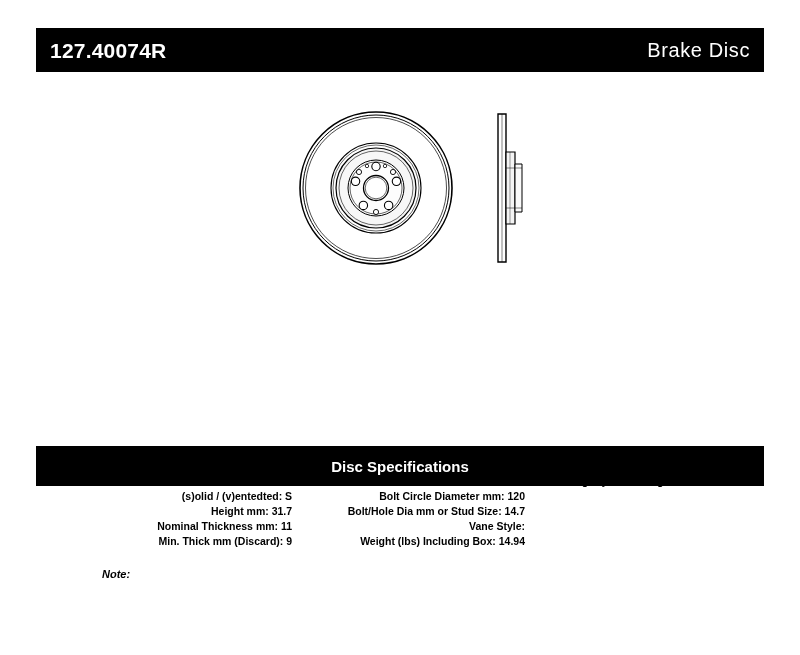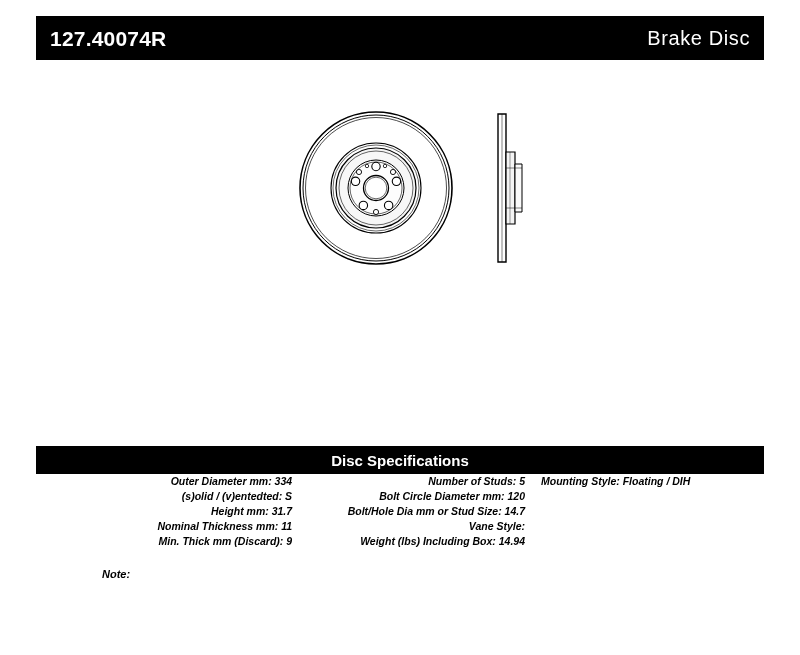--- a/index.html
+++ b/index.html
@@ -13,21 +13,21 @@
     font-family: "Liberation Sans", sans-serif;
     color: #000000;
     position: relative;
     overflow: hidden;
   }
 
   
   .header-bar {
     position: absolute;
     left: 36px;
-    top: 16px;
+    top: 28px;
     width: 728px;
     height: 44px;
     background: #000000;
     color: #ffffff;
     display: flex;
     align-items: center;
     justify-content: space-between;
     padding: 0 14px;
     box-sizing: border-box;
   }
@@ -55,21 +55,21 @@
   .drawing-area svg {
     display: block;
   }
 
   
   .spec-title-bar {
     position: absolute;
     left: 36px;
     top: 446px;
     width: 728px;
-    height: 28px;
+    height: 40px;
     background: #000000;
     color: #ffffff;
     display: flex;
     align-items: center;
     justify-content: center;
   }
   .spec-title {
     font-size: 15px;
     font-weight: bold;
     line-height: 1;
@@ -78,21 +78,20 @@
   .spec-columns {
     position: absolute;
     left: 36px;
     top: 474px;
     width: 728px;
     display: flex;
     align-items: flex-start;
   }
   .spec-col {
     box-sizing: border-box;
-    font-style: italic;
   }
   .spec-col-left {
     width: 36%;
     text-align: right;
     padding-right: 6px;
   }
   .spec-col-mid {
     width: 32%;
     text-align: right;
     padding-right: 6px;

